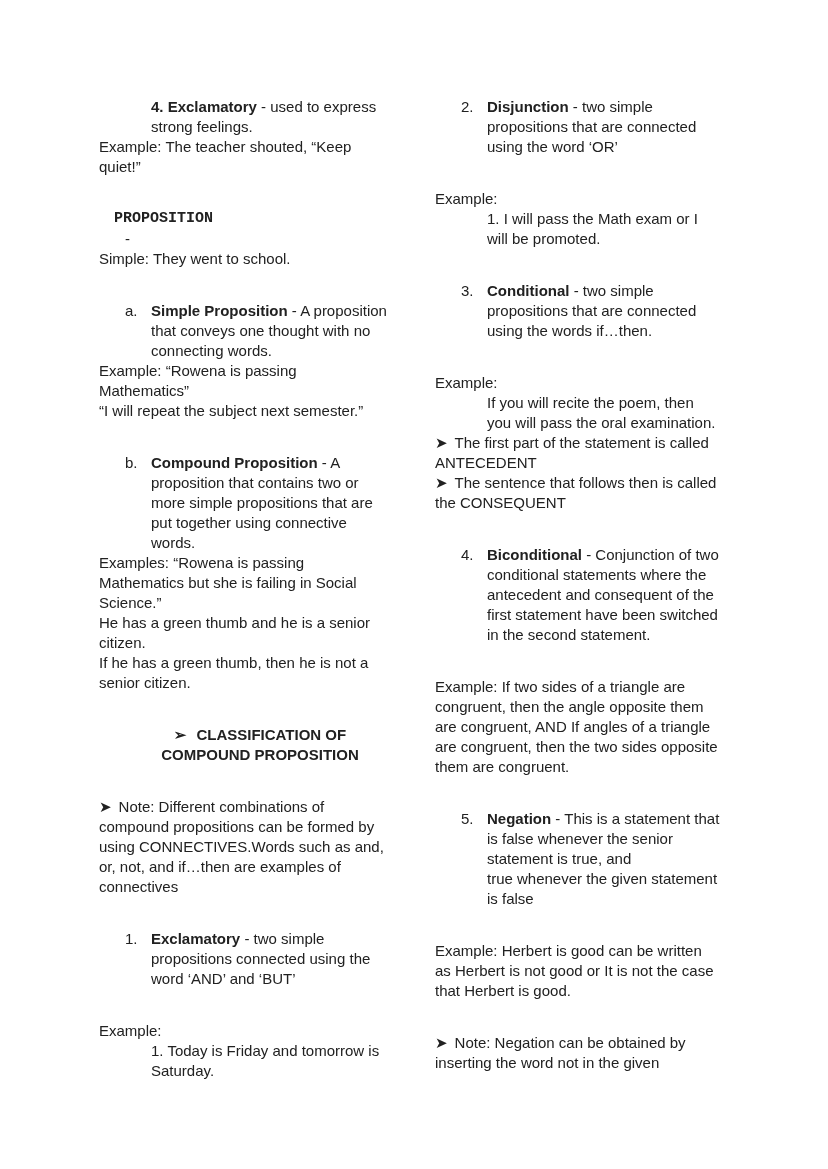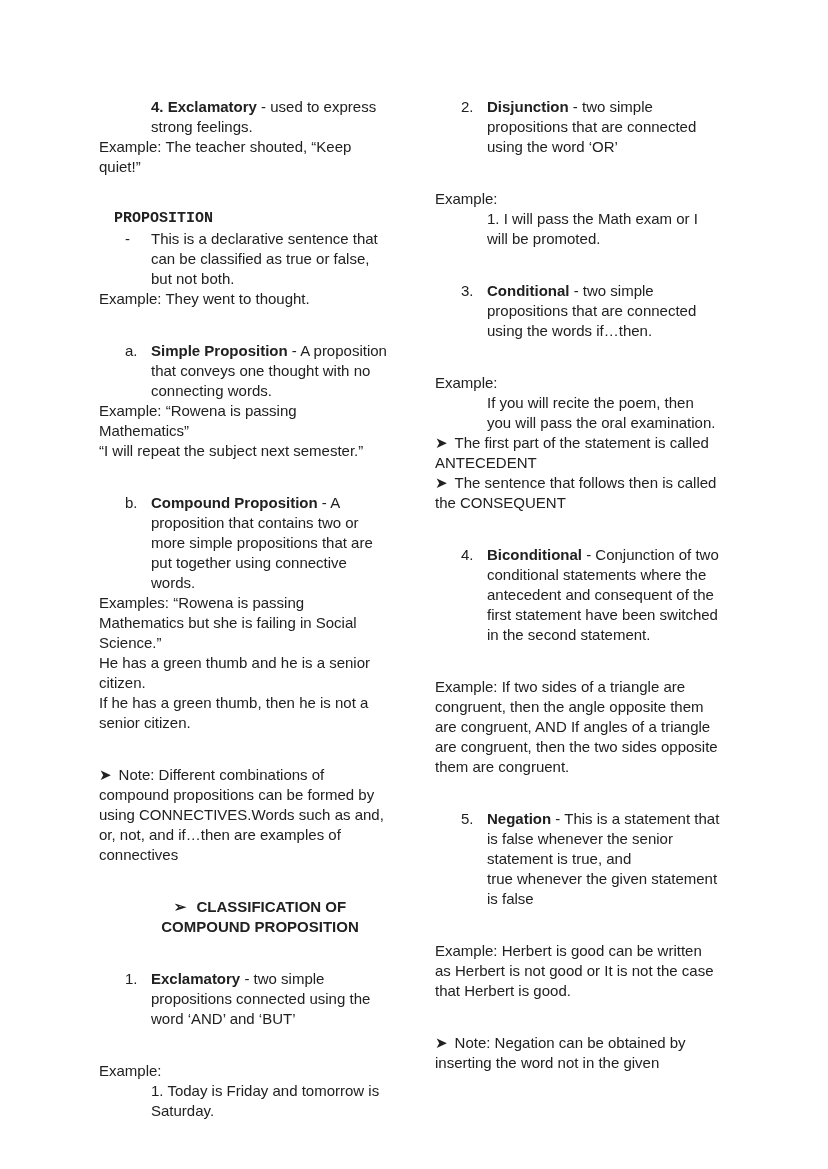--- a/index.html
+++ b/index.html
@@ -33,48 +33,46 @@
 </head>
 <body>
 
 <div class="page">
   <div class="col col-left">
       <div class="block item-deep"><b>4. Exclamatory</b><span> - used to express
 strong feelings.</span></div>
       <div class="block para"><span>Example: The teacher shouted, “Keep
 quiet!”</span></div>
       <div class="block heading gap"><span>PROPOSITION</span></div>
-      <div class="block dash-item item"><span class="marker">-</span><div class="ibody"><span>This is a declarative sentence that
-can be classified as true or false,
-but not both.</span></div></div>
-      <div class="block para"><span>Example: They went to thought.</span></div>
+      <div class="block dash-item item"><span class="marker">-</span></div>
+      <div class="block para"><span>Simple: They went to school.</span></div>
       <div class="block letter-item gap item"><span class="marker">a.</span><div class="ibody"><b>Simple Proposition</b><span> - A proposition
 that conveys one thought with no
 connecting words.</span></div></div>
       <div class="block para"><span>Example: “Rowena is passing
 Mathematics”
 “I will repeat the subject next semester.”</span></div>
       <div class="block letter-item gap item"><span class="marker">b.</span><div class="ibody"><b>Compound Proposition</b><span> - A
 proposition that contains two or
 more simple propositions that are
 put together using connective
 words.</span></div></div>
       <div class="block para"><span>Examples: “Rowena is passing
 Mathematics but she is failing in Social
 Science.”
 He has a green thumb and he is a senior
 citizen.
 If he has a green thumb, then he is not a
 senior citizen.</span></div>
+      <div class="block center-heading gap"><div><span class="h-arrow">➢</span><span>CLASSIFICATION OF</span></div><div>COMPOUND PROPOSITION</div></div>
       <div class="block note gap"><span class="arrow">➤</span><span>Note: Different combinations of
 compound propositions can be formed by
 using CONNECTIVES.Words such as and,
 or, not, and if…then are examples of
 connectives</span></div>
-      <div class="block center-heading gap"><div><span class="h-arrow">➢</span><span>CLASSIFICATION OF</span></div><div>COMPOUND PROPOSITION</div></div>
       <div class="block num-item gap item"><span class="marker">1.</span><div class="ibody"><b>Exclamatory</b><span> - two simple
 propositions connected using the
 word ‘AND’ and ‘BUT’</span></div></div>
       <div class="block para gap"><span>Example:</span></div>
       <div class="block para-indent"><span>1. Today is Friday and tomorrow is
 Saturday.</span></div>
     </div>
   <div class="col col-right">
       <div class="block num-item item"><span class="marker">2.</span><div class="ibody"><b>Disjunction</b><span> - two simple
 propositions that are connected

